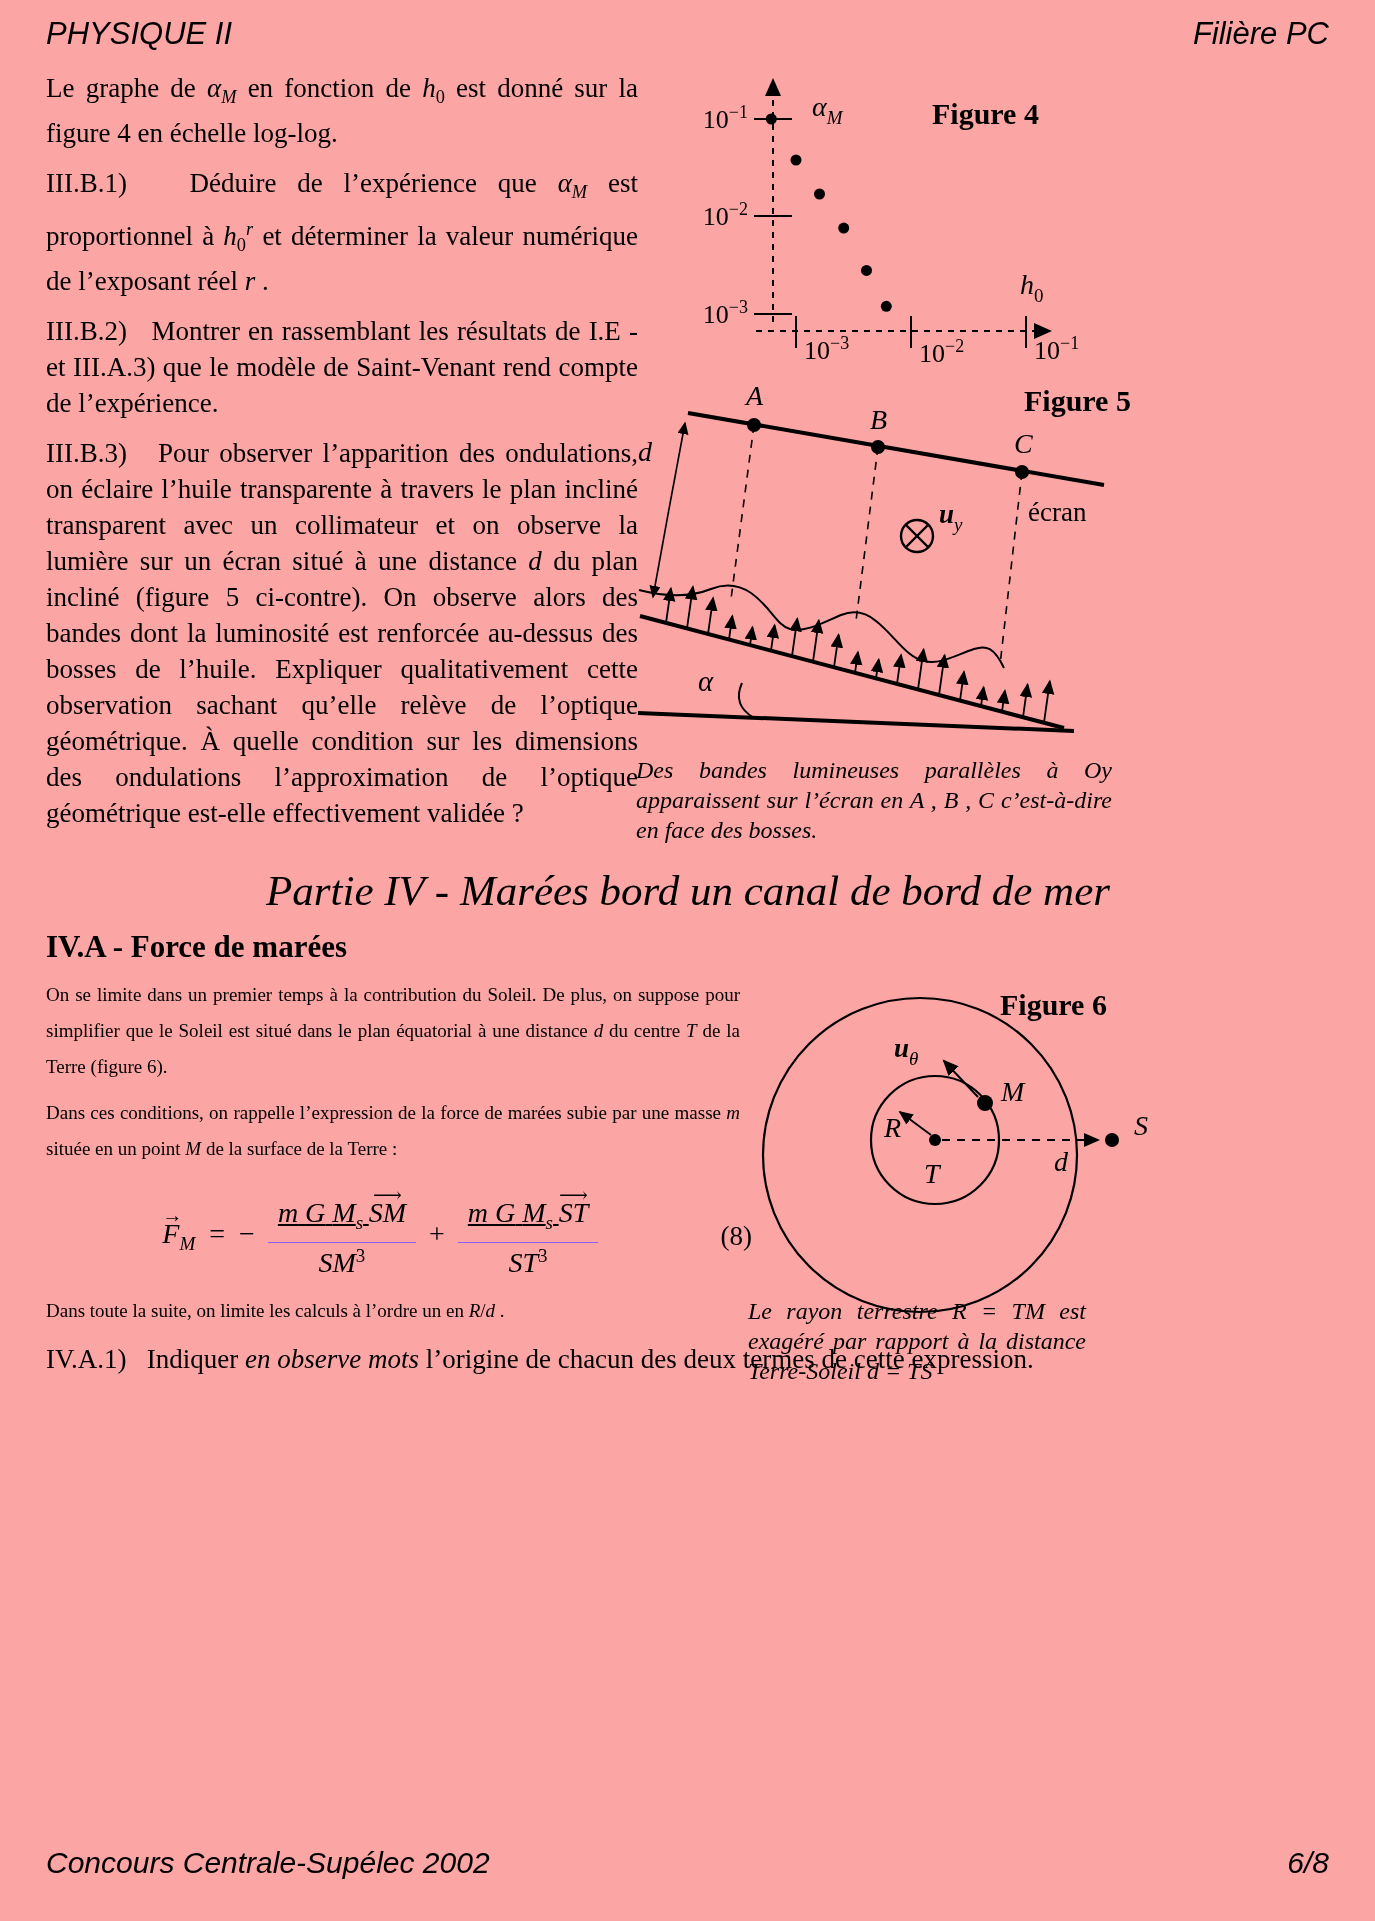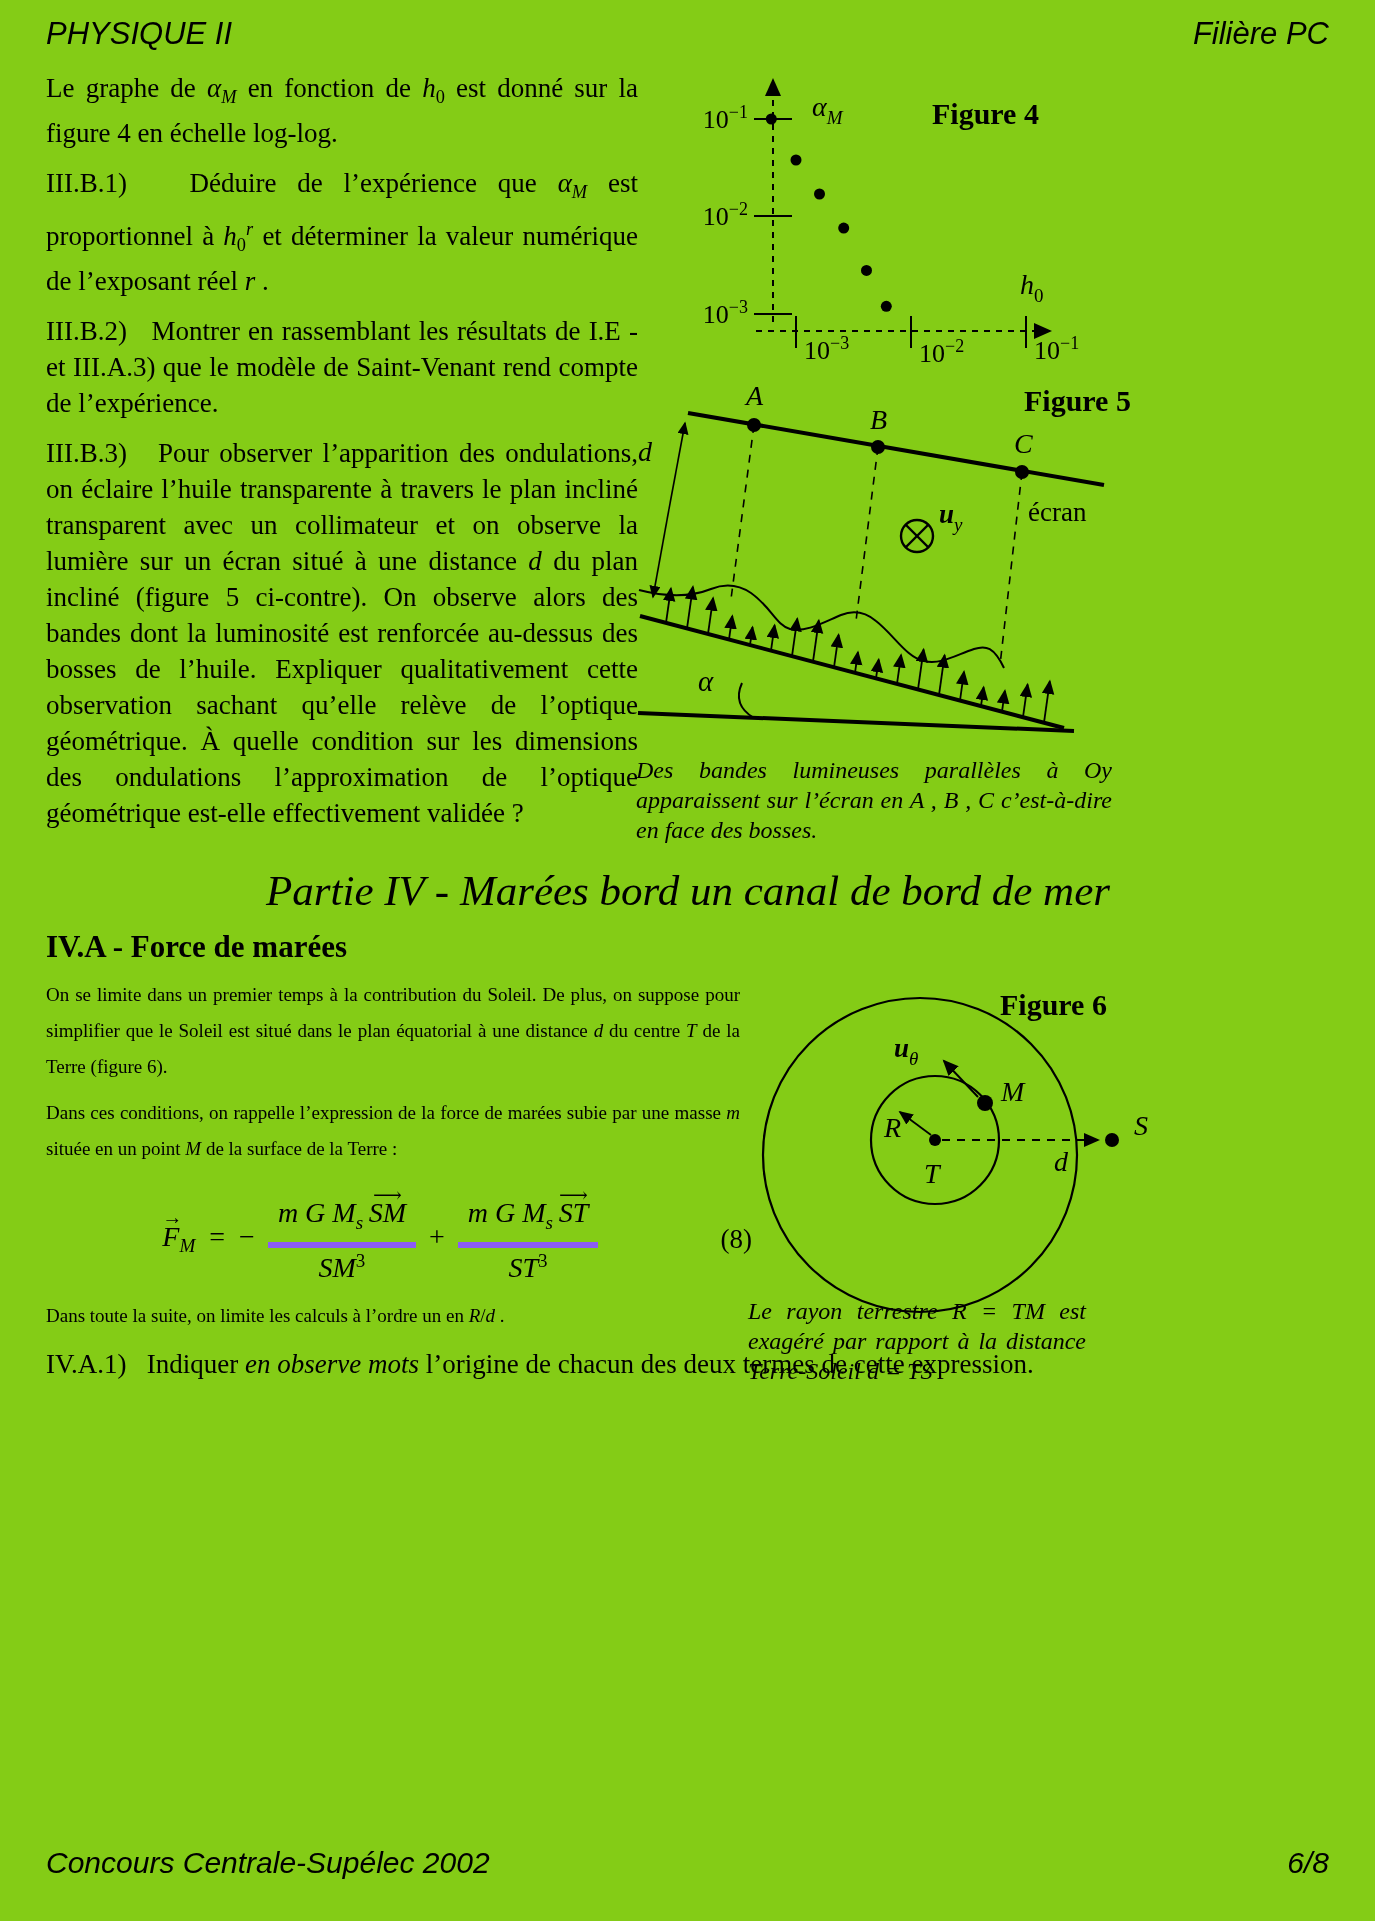--- a/index.html
+++ b/index.html
@@ -1,18 +1,18 @@
 <!DOCTYPE html>
 <html><head>
 <meta charset="utf-8">
 <style>
   * { box-sizing: border-box; }
   html, body { margin:0; padding:0; background:#ffffff; }
   .page {
-    position:relative; width:1375px; height:1921px; background:#84cc16;
+    position:relative; width:1375px; height:1921px; background:#fca5a5;
     font-family:"Liberation Serif","DejaVu Serif",serif; color:#000; overflow:hidden;
   }
   .hdr, .ftr {
     position:absolute; left:46px; right:46px; display:flex; justify-content:space-between;
     font-family:"Liberation Sans","DejaVu Sans",sans-serif; font-style:italic; font-size:31px;
   }
   .hdr { top:16px; }
   .ftr { top:1846px; font-size:30px; }
   .colL { position:absolute; top:70px; left:46px; width:592px; font-size:27px; line-height:36px; text-align:justify; }
   .colL p { margin:0 0 14px; }
@@ -22,21 +22,21 @@
   .p4title { margin:0 0 14px; font-size:43px; font-weight:normal; font-style:italic; text-align:center; }
   .p4head  { margin:0 0 12px; font-size:31px; font-weight:bold; }
   .p4body  { width:694px; font-size:19px; line-height:36px; text-align:justify; }
   .p4body p { margin:0 0 10px; }
   .p4full { width:1284px; margin:12px 0 0; font-size:27px; line-height:36px; text-align:justify; }
   .eqrow { width:706px; display:flex; align-items:center; margin:10px 0 12px; }
   .eq { flex:1; text-align:center; font-size:28px; padding-top:16px; }
   .eqno { font-size:27px; padding-top:16px; }
   sub, sup { font-size:68%; }
   .frac { display:inline-block; vertical-align:middle; text-align:center; margin:0 6px; }
-  .num { display:block; border-bottom:6px solid #8b5cf6; padding:4px 10px 8px; }
+  .num { display:block; border-bottom:1px solid #8b5cf6; padding:4px 10px 8px;text-decoration:underline; }
   .den { display:block; padding:2px 10px 2px; }
   .vec { position:relative; display:inline-block; }
   .vec .arr { position:absolute; left:0; right:0; top:-0.72em; text-align:center; font-size:0.72em; font-style:normal; }
   .fig6svg { position:absolute; left:740px; top:985px; }
   .fig6cap { position:absolute; left:748px; top:1296px; width:338px; font-size:24px; line-height:30px; font-style:italic; text-align:justify; }
   svg text { font-family:"Liberation Serif","DejaVu Serif",serif; fill:#000; }
 </style>
 </head>
 <body>
 

